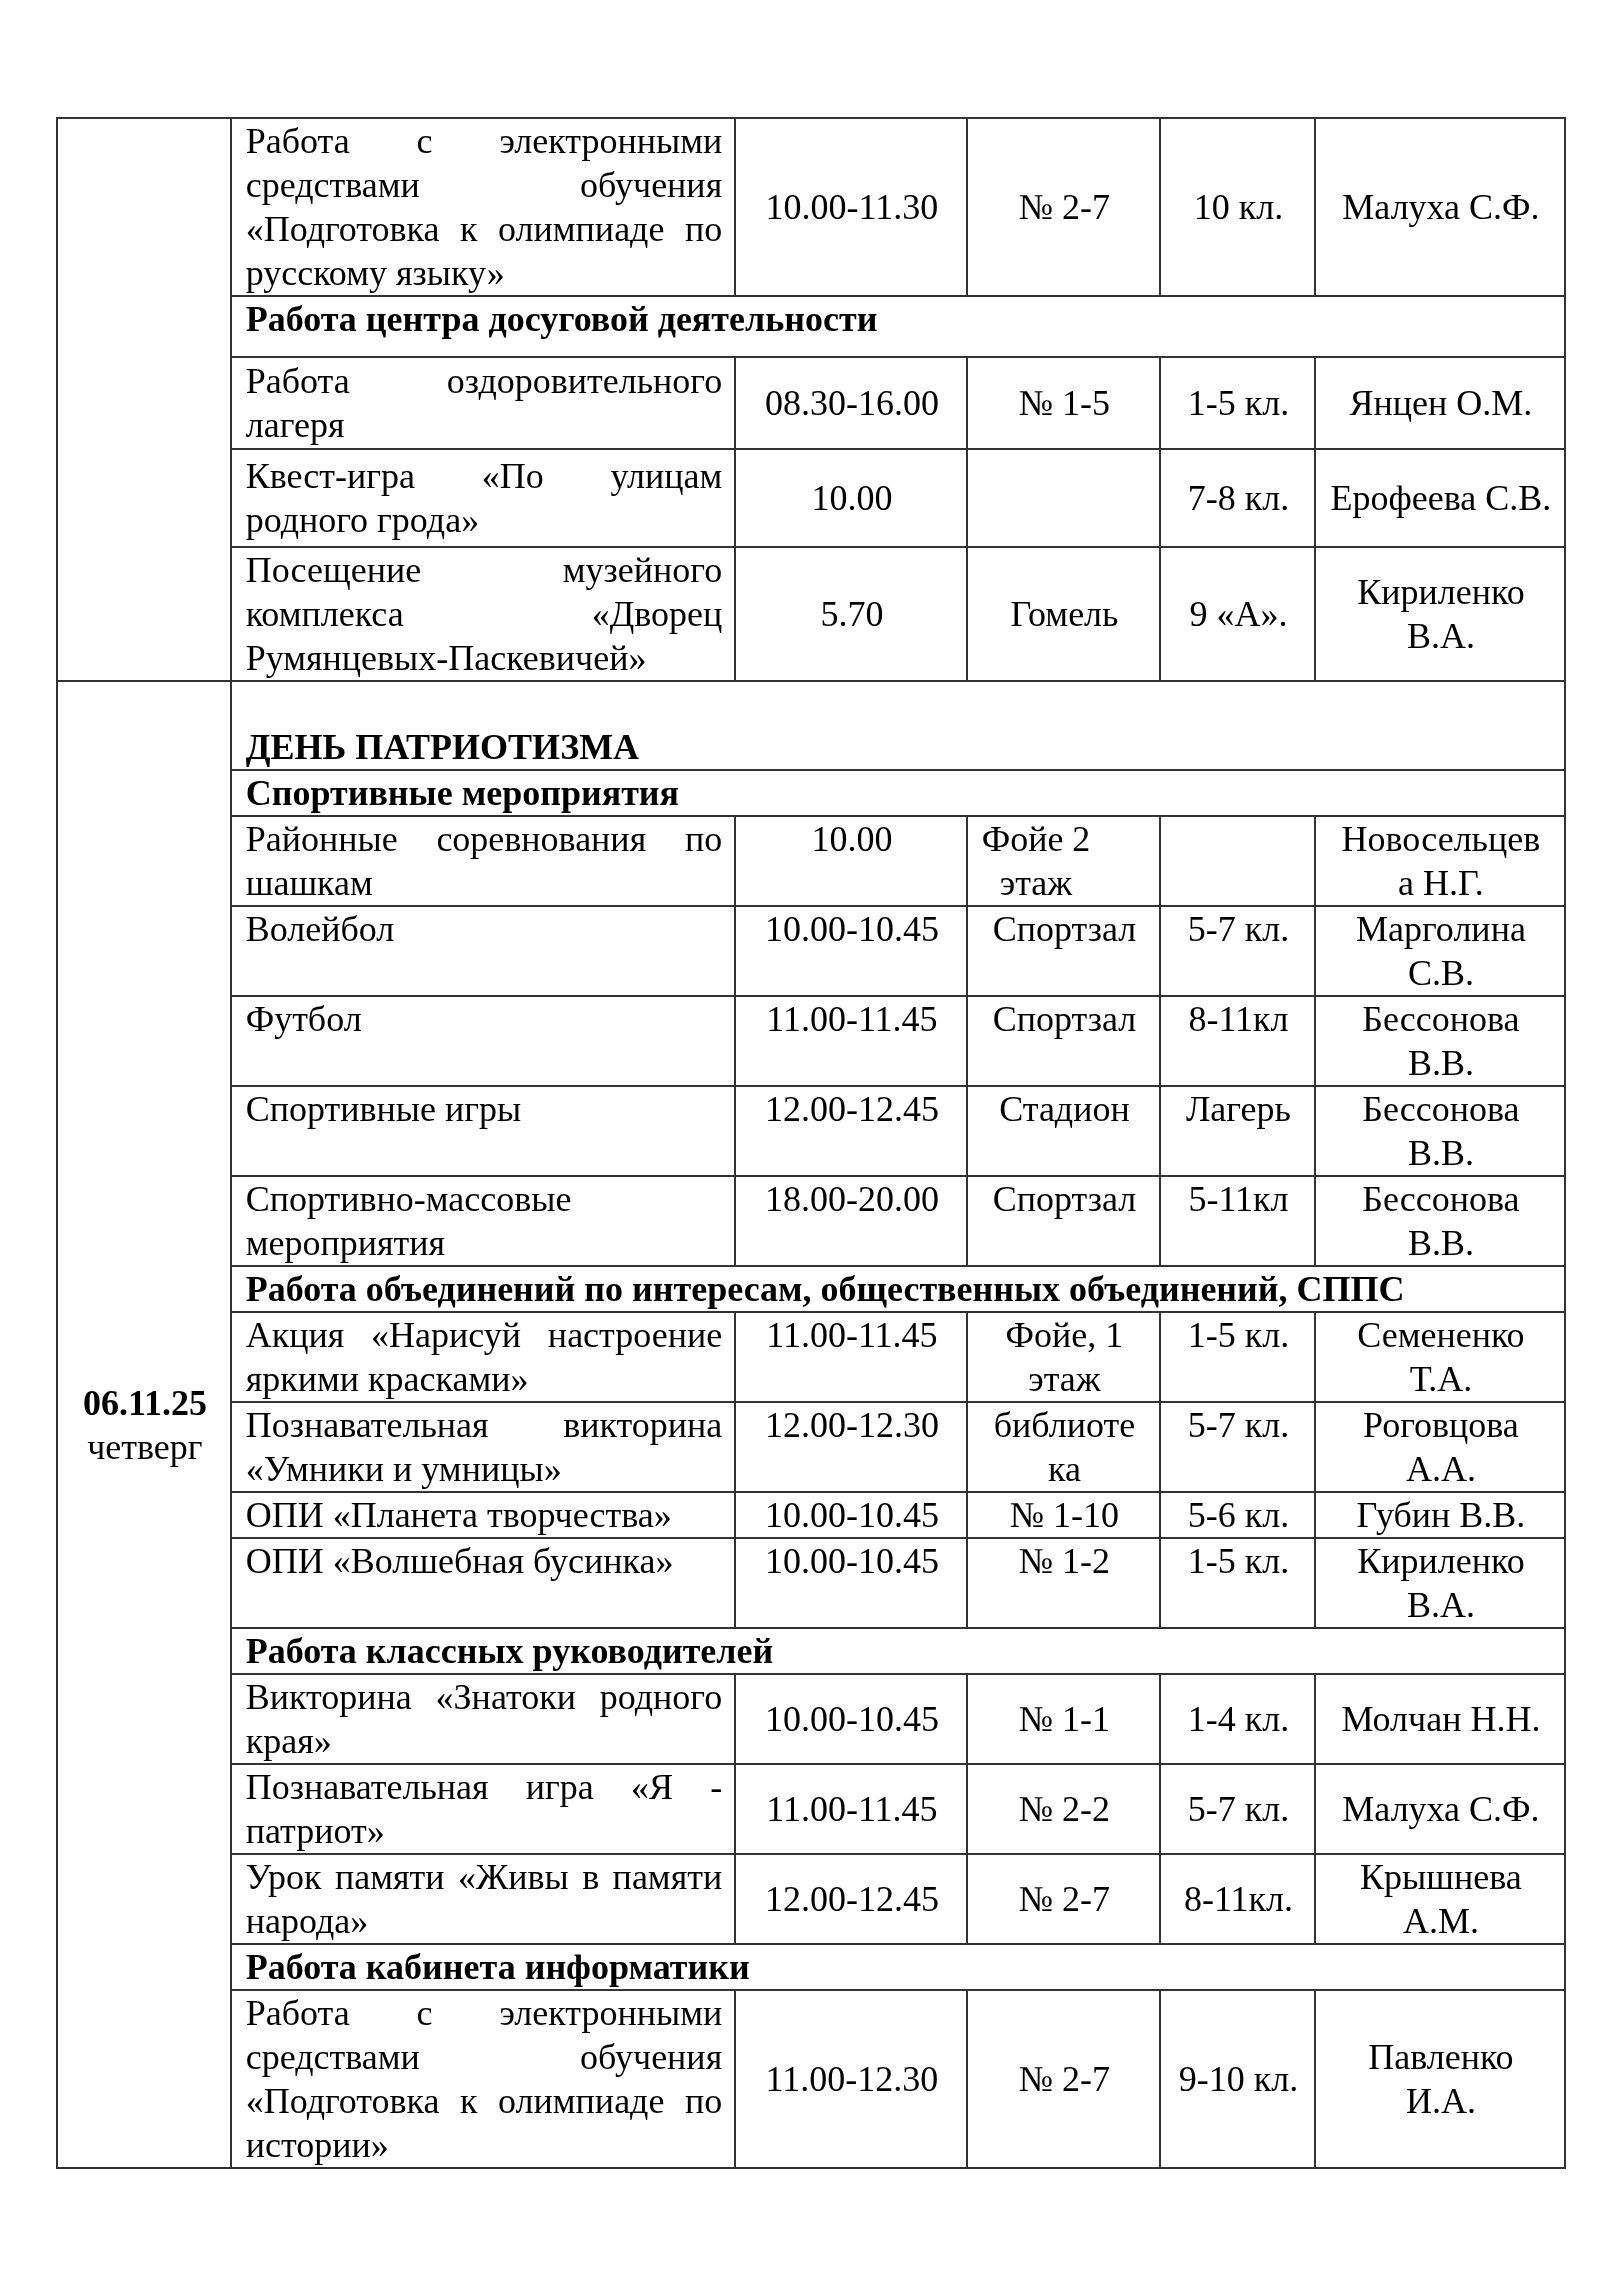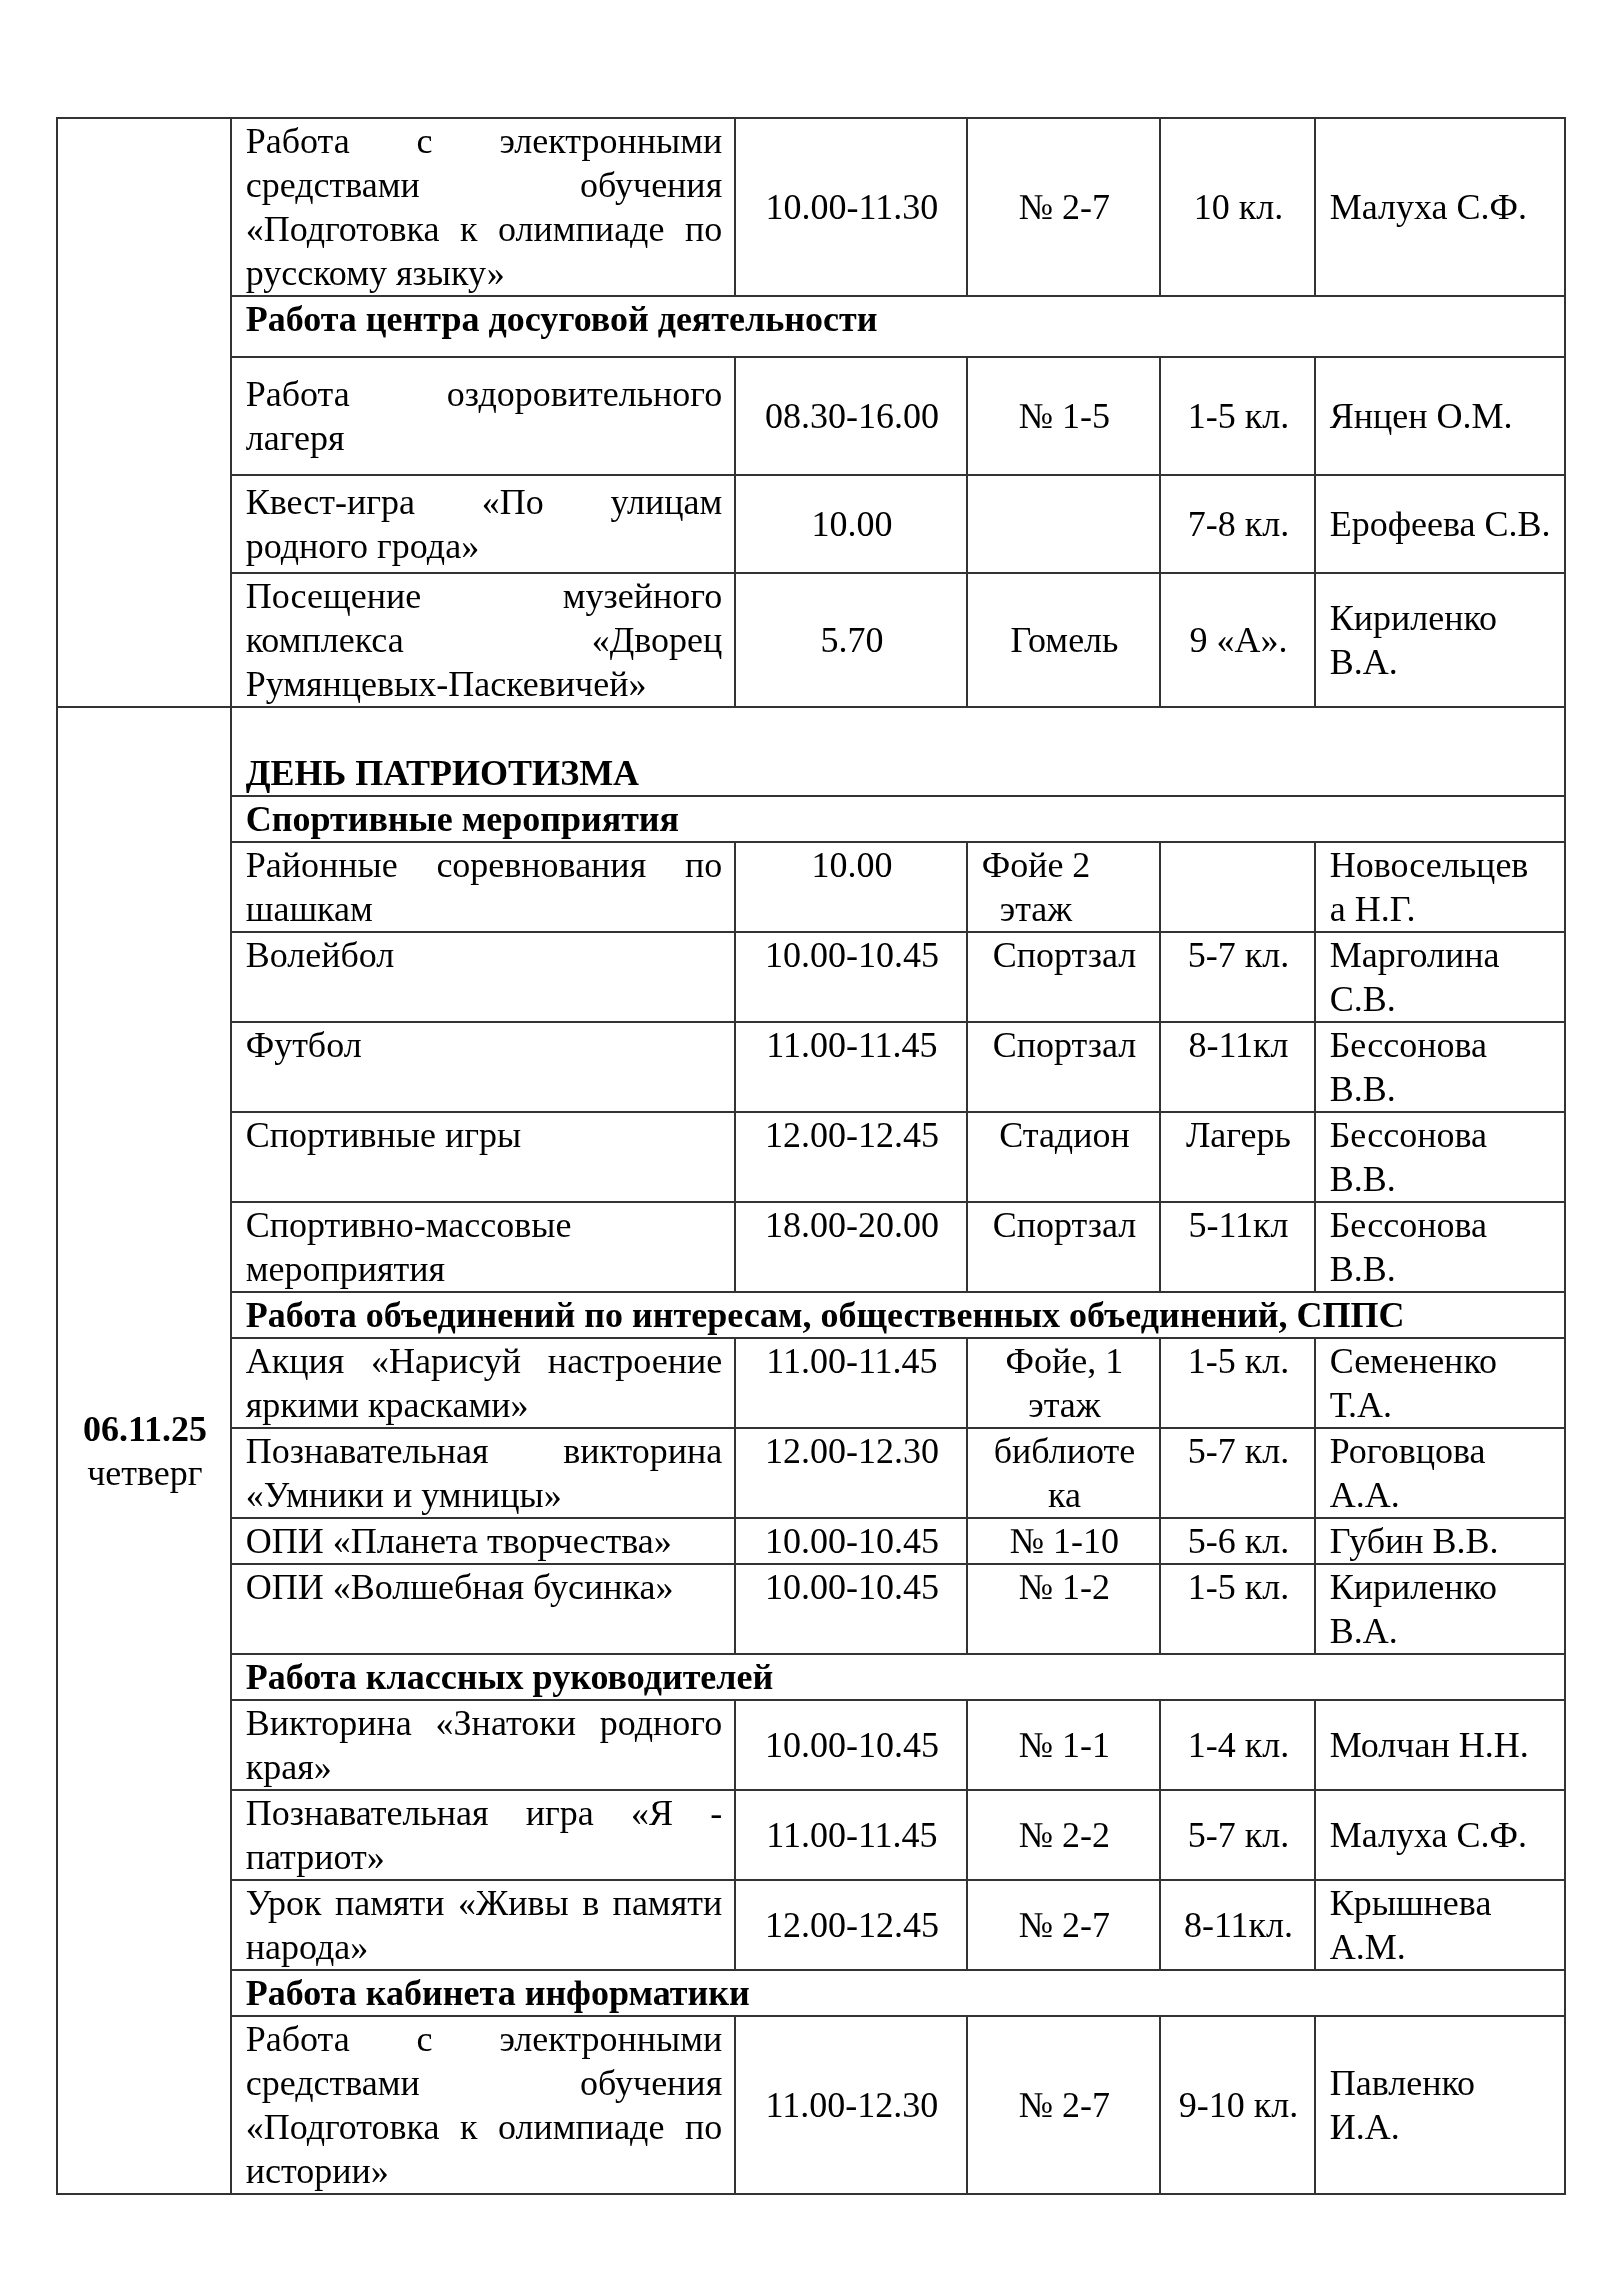--- a/index.html
+++ b/index.html
@@ -9,21 +9,21 @@
                 border-collapse:collapse; table-layout:fixed; }
   table.sched td { border:2px solid #333; padding:0 11.8px 0 13.7px; font-size:36px;
                    line-height:44px; overflow:hidden; }
   td.date-cell { text-align:center; vertical-align:middle; font-size:32px; line-height:40px; padding:0 3.9px; }
   td.date-cell .d { font-weight:bold; display:block; }
   td.sec { text-align:left; font-weight:bold; vertical-align:top; padding:0; }
   td.sec.bottom { vertical-align:bottom; }
   td.act { text-align:justify; text-align-last:left; }
   td.time, td.place, td.cls { text-align:center; }
   td.place.left { text-align:left; }
-  td.who { text-align:left; }
+  td.who { text-align:center; }
   td.mid { vertical-align:middle;margin-left:16px; }
   td.top { vertical-align:top; }
   .pre { white-space:pre; }
 </style>
 </head>
 <body>
 
 <table class="sched">
   <colgroup>
     <col style="width:174px">
@@ -38,21 +38,21 @@
         <td class="date-cell" rowspan="5"><span class="d"></span><span></span></td>
         <td class="act mid">Работа с электронными средствами обучения «Подготовка к олимпиаде по русскому языку»</td>
         <td class="time mid">10.00-11.30</td>
         <td class="place mid">№ 2-7</td>
         <td class="cls mid">10 кл.</td>
         <td class="who mid">Малуха С.Ф.</td>
       </tr>
       <tr style="height: 61px;">
         <td colspan="5" class="sec top">Работа центра досуговой деятельности</td>
       </tr>
-      <tr style="height: 118px;">
+      <tr style="height: 92px;">
         <td class="act mid">Работа оздоровительного лагеря</td>
         <td class="time mid">08.30-16.00</td>
         <td class="place mid">№ 1-5</td>
         <td class="cls mid">1-5 кл.</td>
         <td class="who mid">Янцен О.М.</td>
       </tr>
       <tr style="height: 98px;">
         <td class="act mid">Квест-игра «По улицам родного грода»</td>
         <td class="time mid">10.00</td>
         <td class="place mid"></td>

